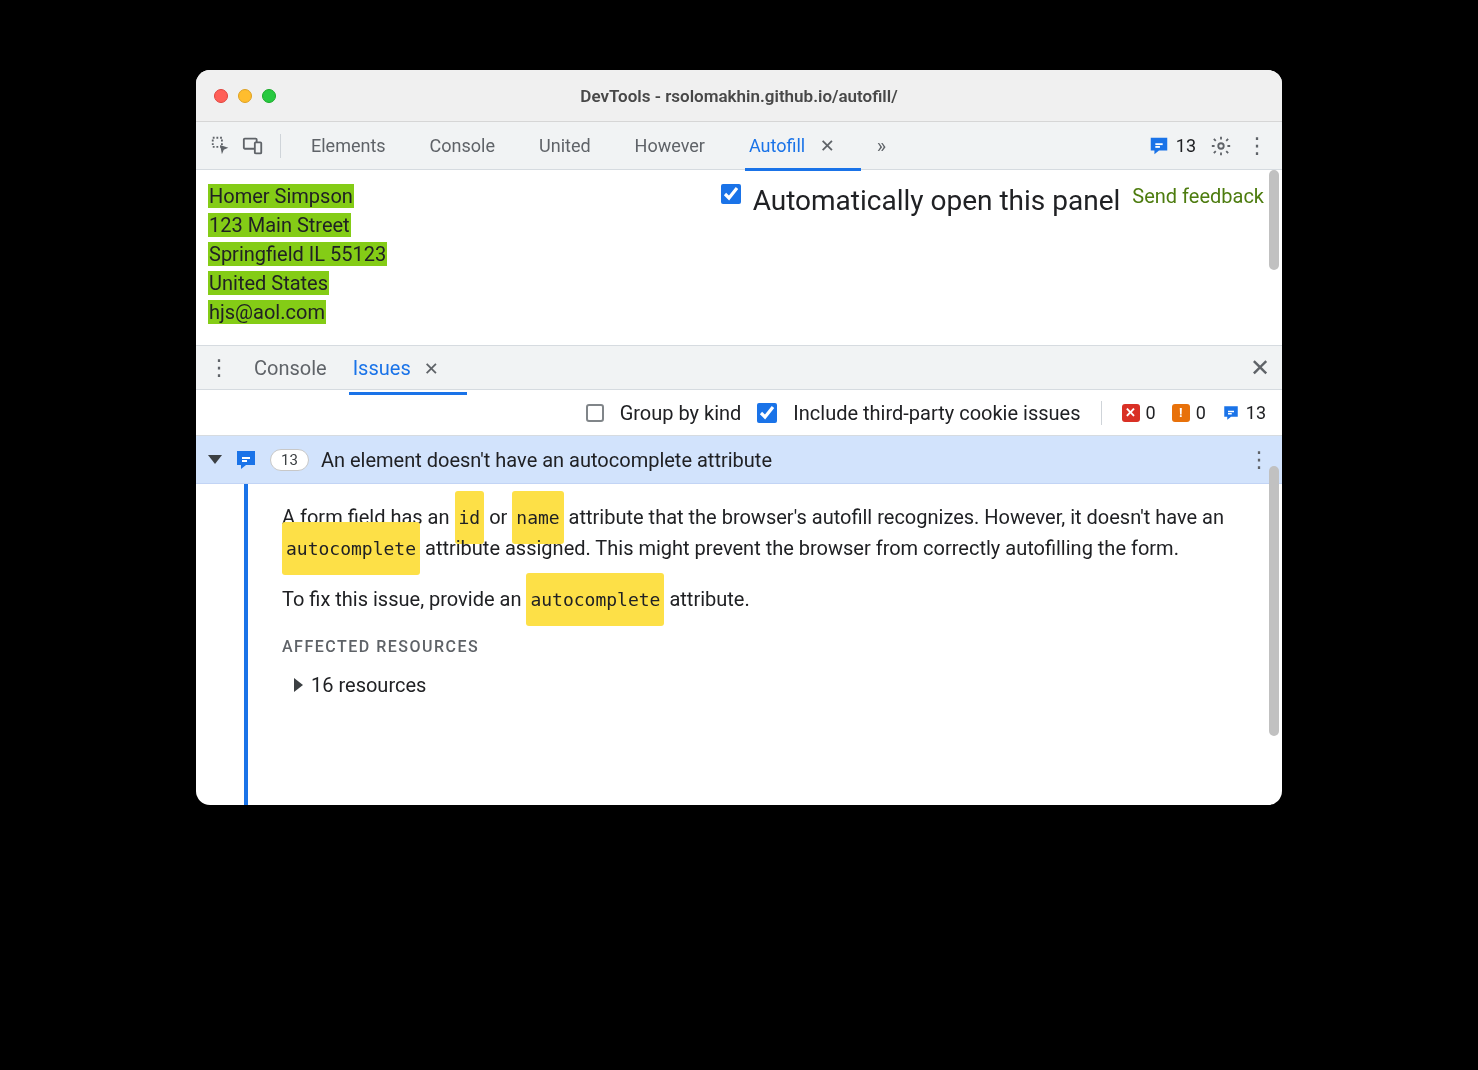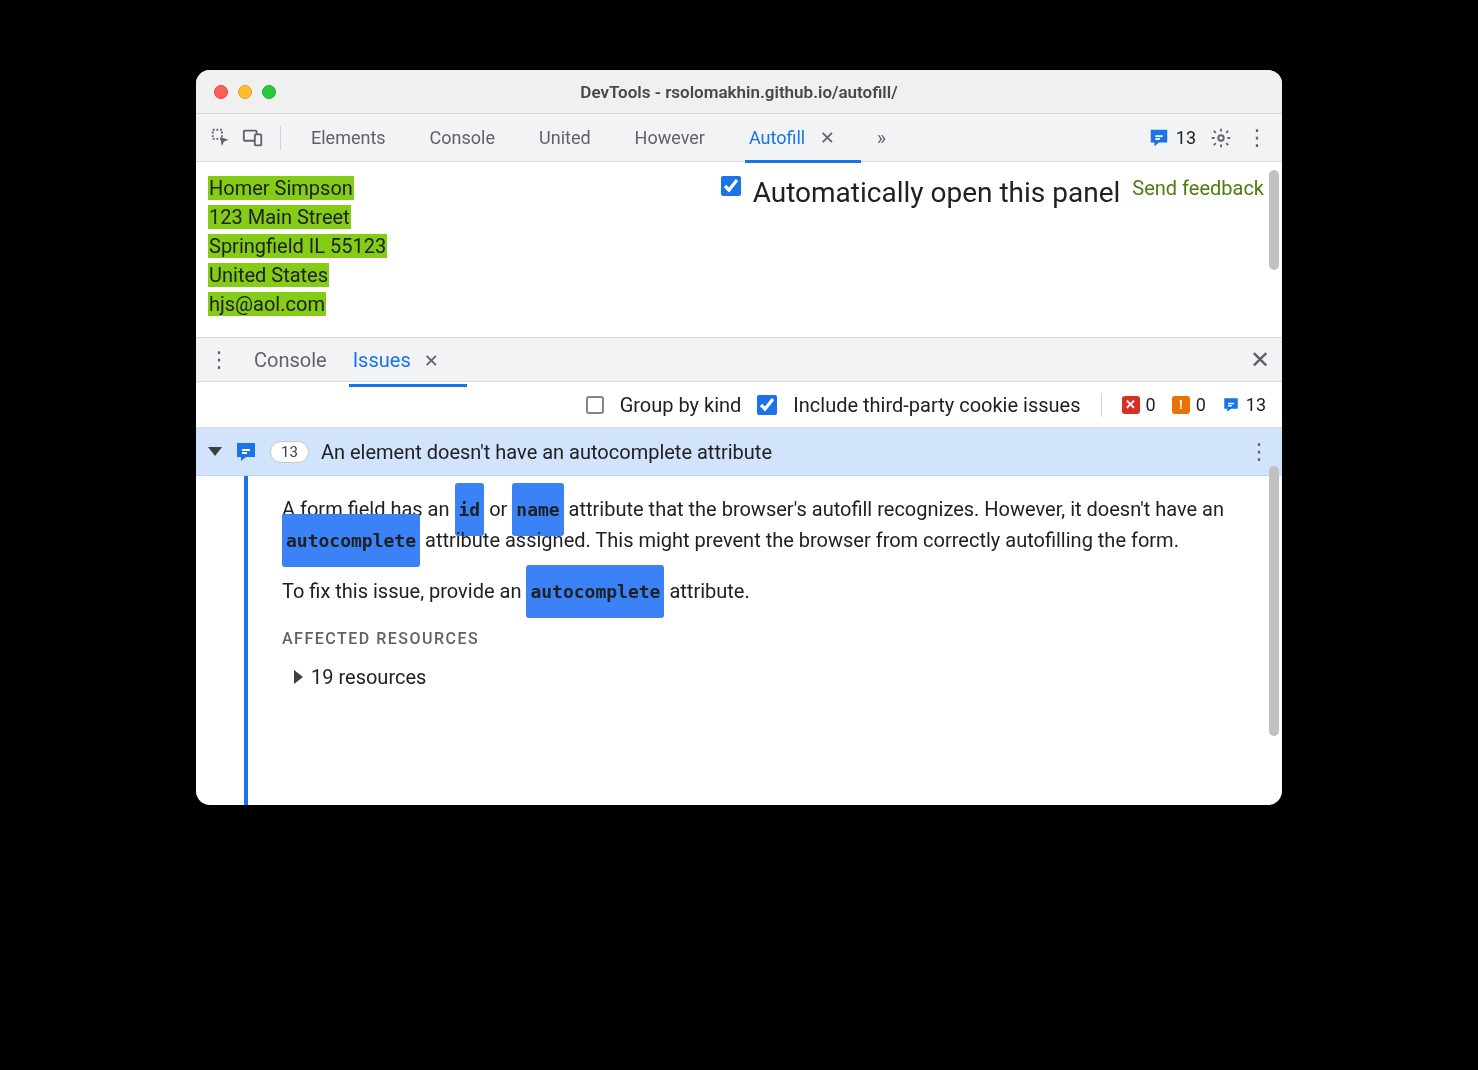--- a/index.html
+++ b/index.html
@@ -19,21 +19,21 @@
     background: #fff;
     border-radius: 14px;
     overflow: hidden;
     box-shadow: 0 10px 60px rgba(0,0,0,0.6);
     display: flex;
     flex-direction: column;
     position: relative;
   }
   
   .titlebar {
-    height: 44px;
+    height: 52px;
     background: #f0f0f0;
     border-bottom: 1px solid #d6d6d6;
     display: flex;
     align-items: center;
     position: relative;
   }
   .traffic-lights {
     position: absolute;
     left: 18px;
     display: flex;
@@ -179,26 +179,25 @@
     padding: 18px 30px 10px 34px;
     font-size: 20px;
     color: #202124;
     line-height: 1.55;
     flex: 1;
     overflow: auto;
   }
   .details-body p { margin-bottom: 20px; }
   code.mono {
     font-family: Menlo, Consolas, monospace;
-    background: #3b82f6;
+    background: #fde047;
     padding: 16px 4px;
     border-radius: 3px;
     font-size: 18px;
     color: #202124;
-    font-weight: bold;
   }
   .section-h {
     font-size: 16px;
     letter-spacing: 1.5px;
     color: #5f6368;
     font-weight: 500;
     margin: 18px 0 10px;
   }
   .resources-line { display: flex; align-items: center; gap: 8px; font-size: 20px; color: #202124; padding-left: 12px; }
   .tri-right {
@@ -341,20 +340,20 @@
     <div class="details-body">
       <p>
         <span>A form field has an </span><code class="mono">id</code><span> or </span><code class="mono">name</code><span> attribute that the browser's autofill recognizes. However, it doesn't have an </span><code class="mono">autocomplete</code><span> attribute assigned. This might prevent the browser from correctly autofilling the form.</span>
       </p>
       <p>
         <span>To fix this issue, provide an </span><code class="mono">autocomplete</code><span> attribute.</span>
       </p>
       <div class="section-h">AFFECTED RESOURCES</div>
       <div class="resources-line">
         <div class="tri-right"></div>
-        <span>19 resources</span>
+        <span>16 resources</span>
       </div>
     </div>
   </div>
 
   <div class="sb sb1"></div>
   <div class="sb sb2"></div>
 </div>
 
 </body></html>

